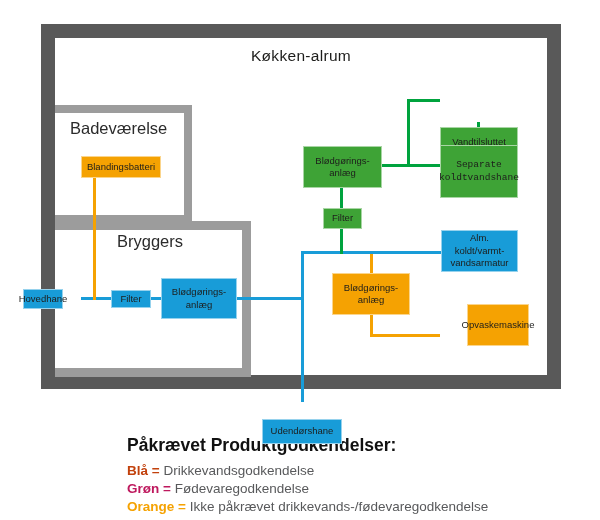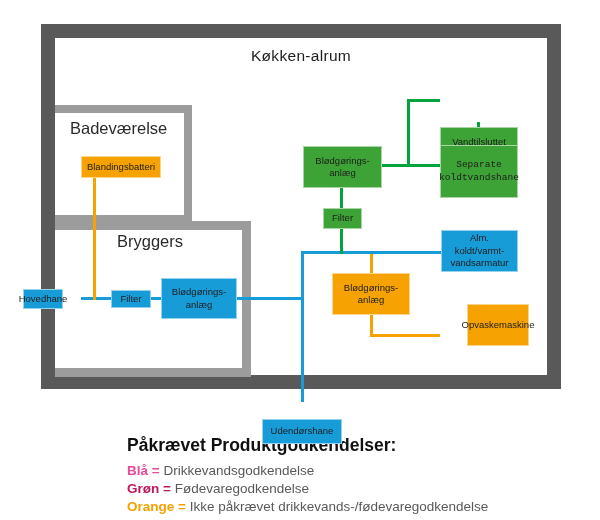--- a/index.html
+++ b/index.html
@@ -34,21 +34,21 @@
   .node.blue { background:#189cd8; }
   .node.green { background:#3ea336; }
   .node.orange { background:#f5a202; }
 
   
   .legend { position:absolute; left:127px; top:435px; z-index:2; }
   .legend-heading { font-size:17.5px; font-weight:700; color:#111; margin-bottom:6px; }
   .legend-item { font-size:13.5px; color:#58595b; line-height:18px; }
   .legend-item .term { font-weight:700; }
   .legend-item .sep { font-weight:700; }
-  .term.blue, .sep.blue { color:#ec4899;text-align:right; }
+  .term.blue, .sep.blue { color:#c2410c;text-align:right; }
   .term.green, .sep.green { color:#be185d; }
   .term.orange, .sep.orange { color:#f5a202; }
 </style>
 </head>
 <body>
 
 <div class="canvas">
 
   <div class="outer-wall"></div>
   <div class="room badevaerelse"></div>

